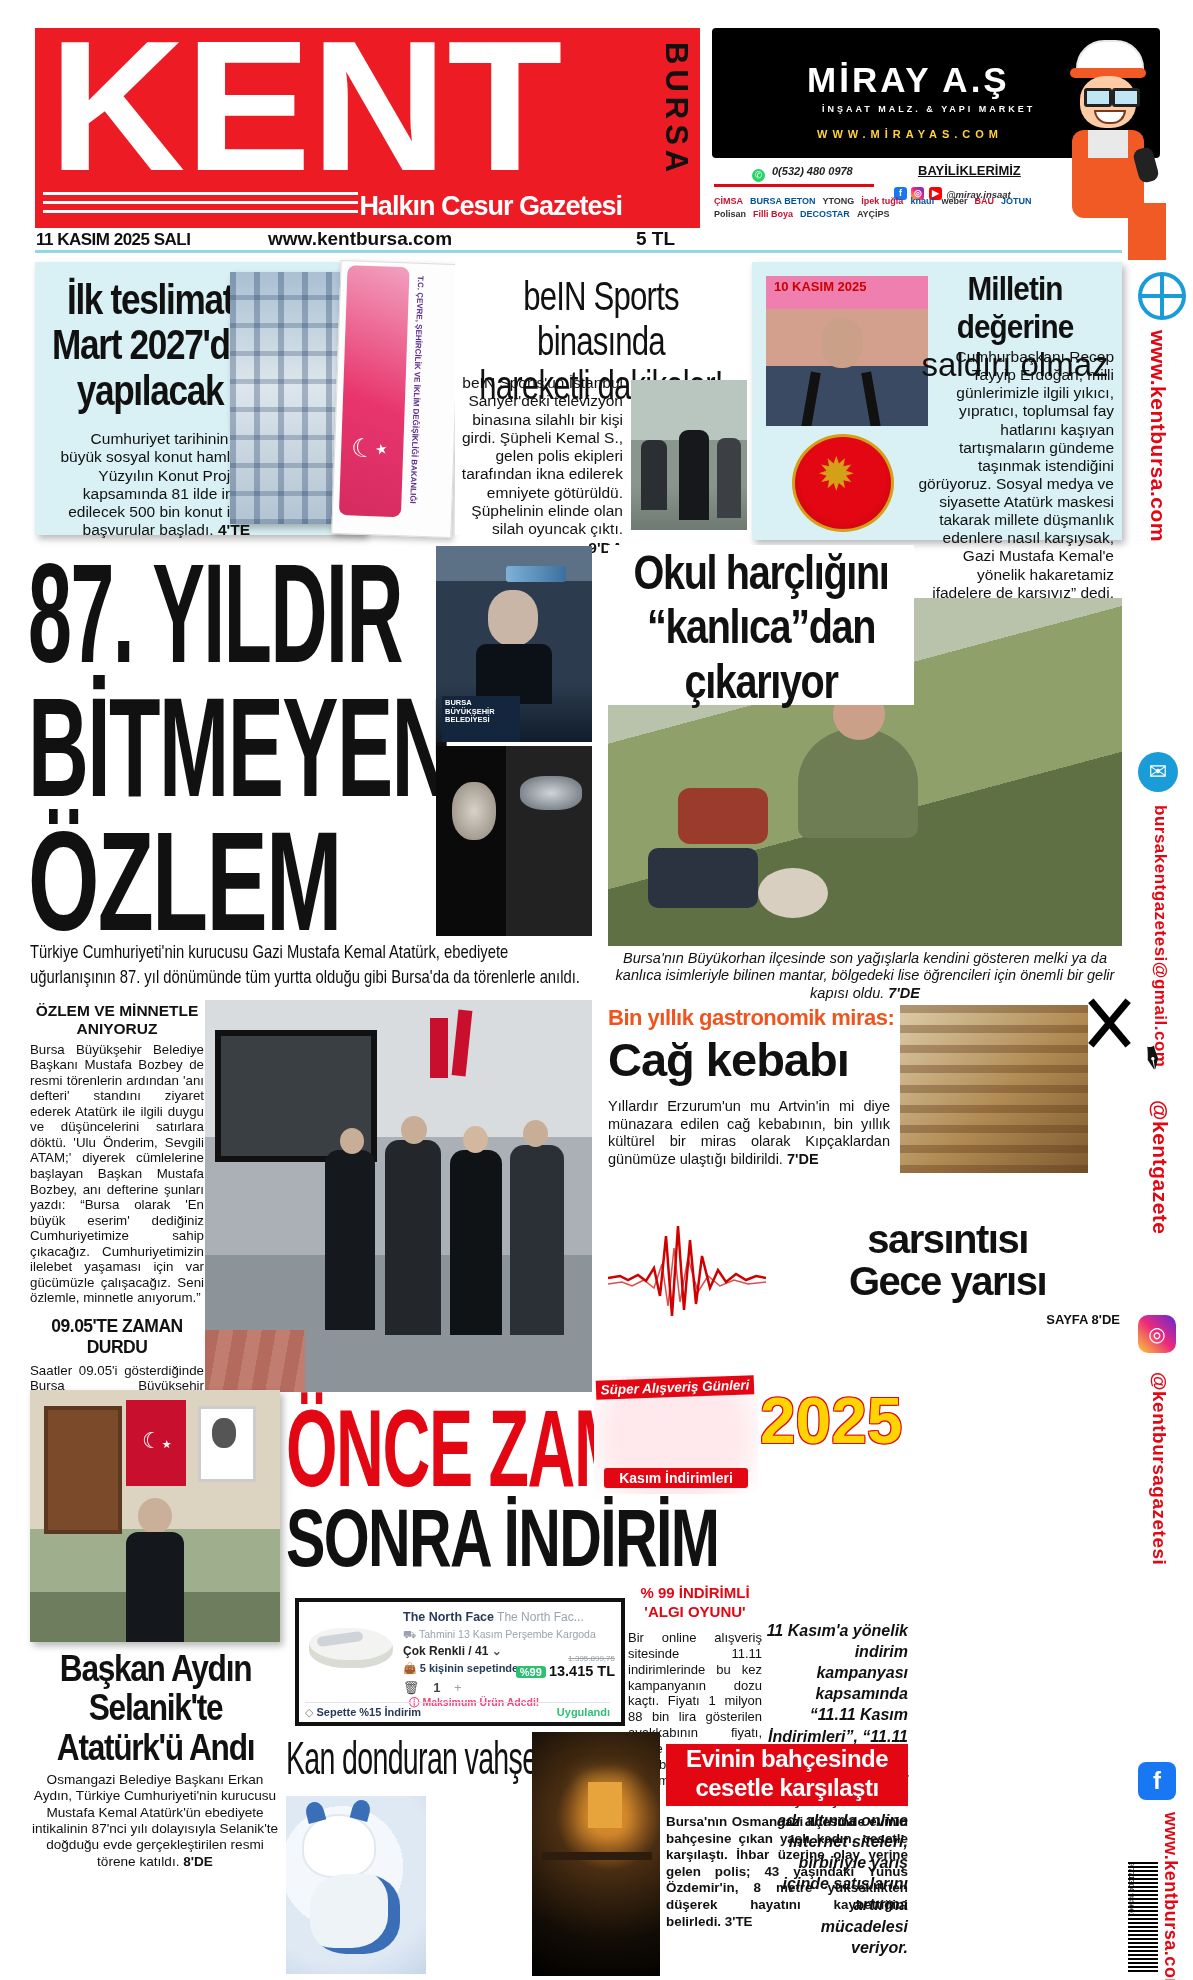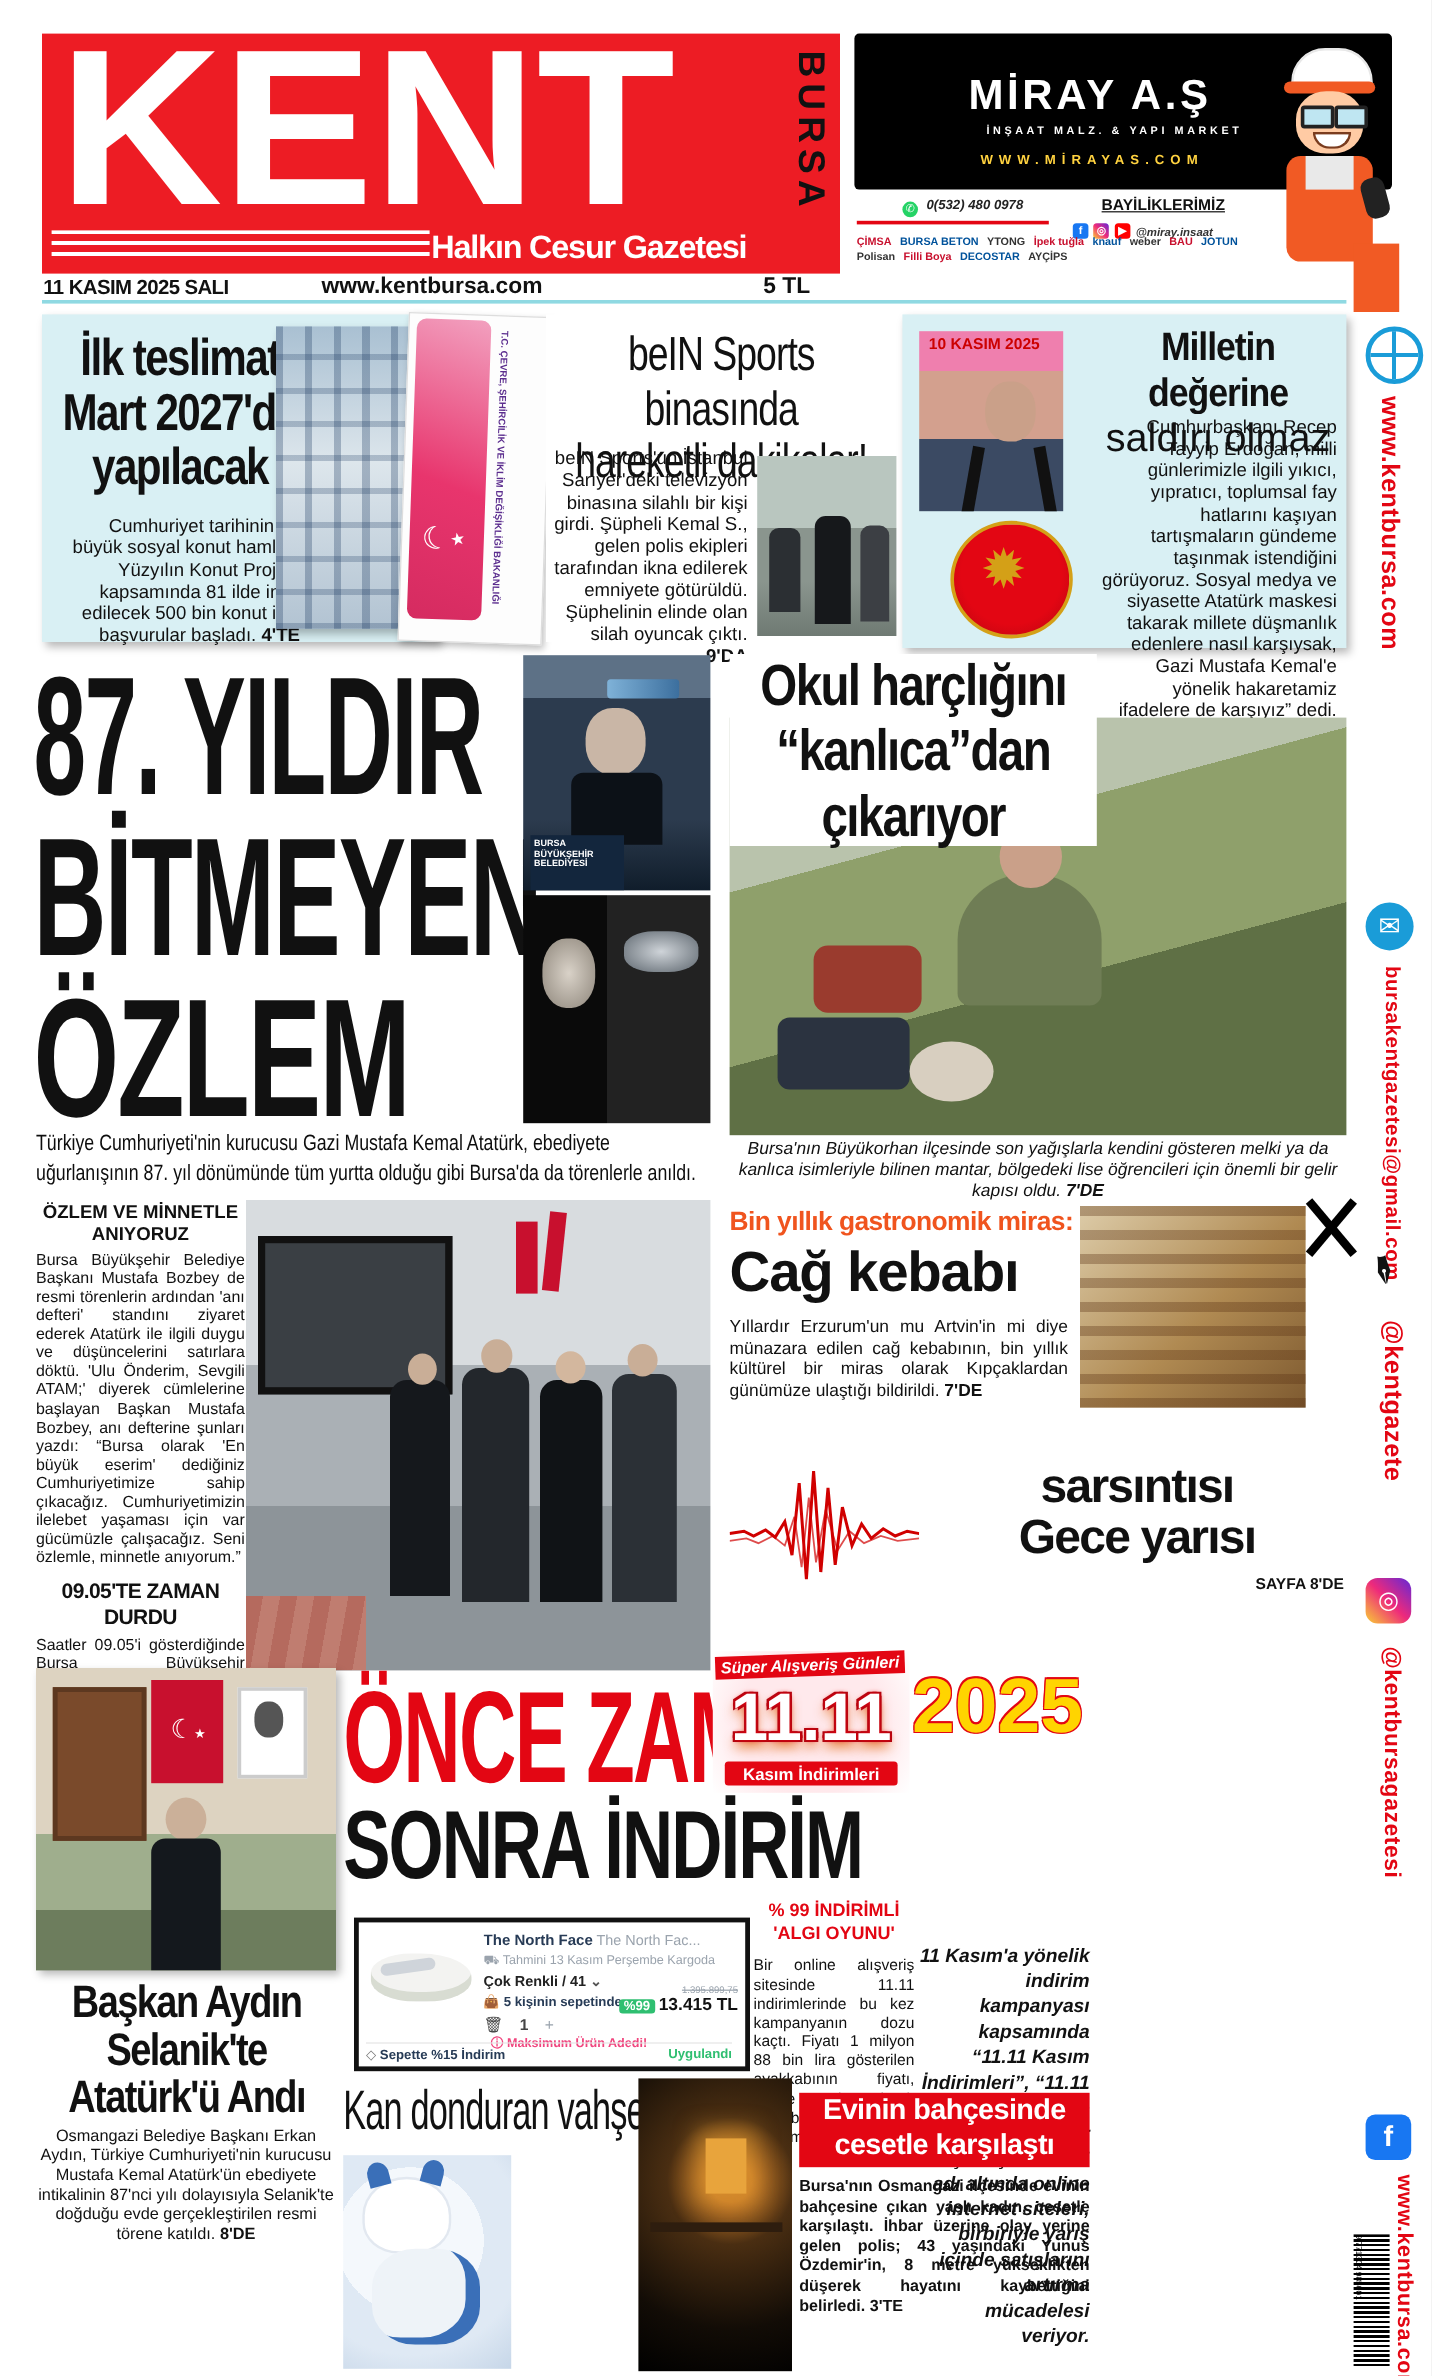--- a/index.html
+++ b/index.html
@@ -165,21 +165,21 @@
     </div>
     <div class="photo" style="left:176px;top:118px;width:116px;height:150px;
          background:linear-gradient(180deg,#b9c6bf 0 40%,#8a958e 40% 70%,#6f7a73);">
       <div class="abs" style="left:10px;top:60px;width:26px;height:70px;background:#2b2f33;border-radius:8px 8px 0 0;"></div>
       <div class="abs" style="left:48px;top:50px;width:30px;height:90px;background:#16181b;border-radius:9px 9px 0 0;"></div>
       <div class="abs" style="left:86px;top:58px;width:24px;height:80px;background:#3c3f44;border-radius:8px 8px 0 0;"></div>
     </div>
   </div>
 
   <div class="abs cyanbox shadowbox" style="left:752px;top:262px;width:370px;height:278px;">
-    <div class="photo" style="left:14px;top:14px;width:120px;height:150px;background:linear-gradient(180deg,#ef7fae 0 22%,#d3a08e 22% 60%,#3b4a63 60%);">
+    <div class="photo" style="left:14px;top:14px;width:162px;height:150px;background:linear-gradient(180deg,#ef7fae 0 22%,#d3a08e 22% 60%,#3b4a63 60%);">
       <div class="abs" style="left:8px;top:3px;font-size:13px;font-weight:800;color:#c00;">10 KASIM 2025</div>
       <div class="abs" style="left:55px;top:42px;width:42px;height:50px;background:#caa089;border-radius:45%;"></div>
       <div class="abs" style="left:40px;top:96px;width:10px;height:56px;background:#111;transform:rotate(10deg);"></div>
       <div class="abs" style="left:100px;top:96px;width:10px;height:56px;background:#111;transform:rotate(-10deg);"></div>
     </div>
     <div class="abs seal" style="left:40px;top:172px;width:96px;height:92px;">
       <div class="abs" style="left:22px;top:10px;font-size:46px;color:#d4a017;">✹</div>
     </div>
     <div class="abs" style="left:160px;top:8px;width:206px;text-align:center;">
       <div style="font-size:33px;font-weight:800;letter-spacing:-1px;transform:scaleX(.9);">Milletin değerine</div>
@@ -297,22 +297,20 @@
   <div class="abs" style="left:30px;top:1772px;width:250px;font-size:13.6px;line-height:1.2;text-align:center;font-weight:500;">
     <span>Osmangazi Belediye Başkanı Erkan Aydın, Türkiye Cumhuriyeti'nin kurucusu Mustafa Kemal Atatürk'ün ebediyete intikalinin 87'nci yılı dolayısıyla Selanik'te doğduğu evde gerçekleştirilen resmi törene katıldı.</span>
     <b class="inlinepg">8'DE</b>
   </div>
 
   <div class="abs hl" style="left:286px;top:1394px;font-size:92px;color:#e30613;transform:scale(.72,1.18);transform-origin:left top;">ÖNCE ZAM</div>
   <div class="abs hl" style="left:286px;top:1498px;font-size:72px;transform:scale(.82,1.12);transform-origin:left top;">SONRA İNDİRİM</div>
 
   <div class="abs" style="left:594px;top:1376px;width:164px;height:118px;background:radial-gradient(circle,#ffe9ec 0 60%,#fff);">
     <div style="position:absolute;left:2px;top:2px;width:158px;background:#e30613;color:#fff;font-size:13.5px;font-weight:800;font-style:italic;text-align:center;padding:2px 0;transform:rotate(-2deg);">Süper Alışveriş Günleri</div>
-    <div style="position:absolute;left:8px;top:22px;width:148px;text-align:center;font-size:56px;font-weight:800;color:#fff;
-         text-shadow:0 0 4px #e30613,2px 2px 0 #b0050f,-2px 2px 0 #b0050f,2px -2px 0 #b0050f,-2px -2px 0 #b0050f,0 6px 10px rgba(224,96,0,.8);">11.11</div>
     <div style="position:absolute;left:10px;top:92px;width:144px;background:#e30613;color:#fff;font-size:14px;font-weight:800;text-align:center;padding:2px 0;border-radius:3px;">Kasım İndirimleri</div>
   </div>
   <div class="abs" style="left:760px;top:1384px;font-size:64px;font-weight:800;color:#ffd400;text-shadow:1px 1px 0 #e30613,-1px -1px 0 #e30613,1px -1px 0 #e30613,-1px 1px 0 #e30613;">2025</div>
 
   <div class="abs" id="prodCard">
     <div class="abs" style="left:10px;top:26px;width:84px;height:40px;background:#f3f3f1;border-radius:40% 50% 45% 45%;box-shadow:inset 0 -8px 0 #d8dcd2;">
       <div class="abs" style="left:8px;top:6px;width:46px;height:10px;background:#cfd4da;border-radius:6px;transform:rotate(-8deg);"></div>
     </div>
     <div class="abs" style="left:104px;top:8px;width:210px;white-space:nowrap;overflow:hidden;">
       <span class="prodNavy" style="font-size:12.5px;">The North Face</span>

